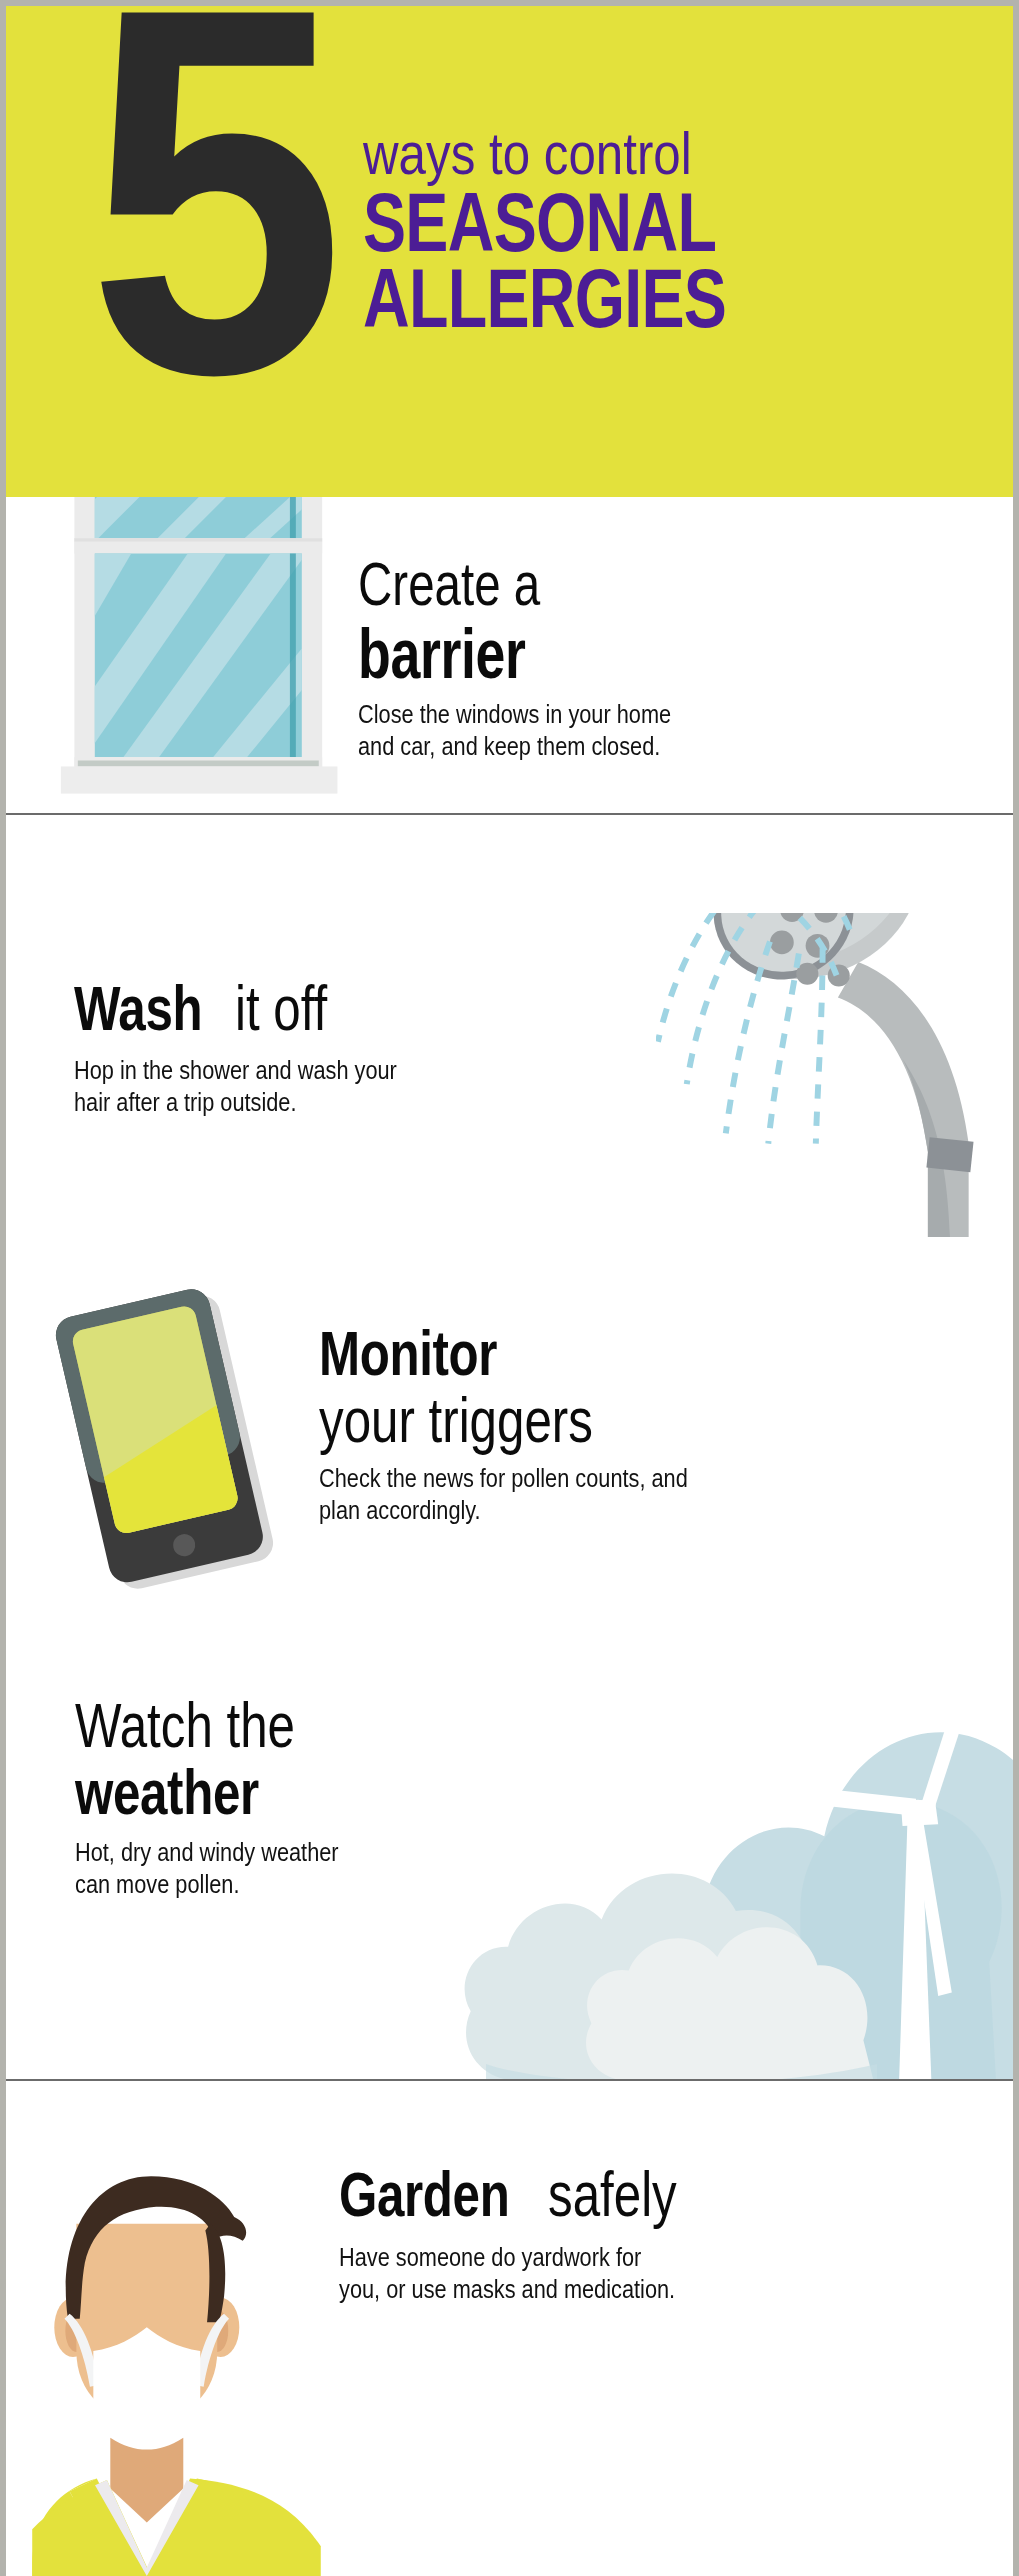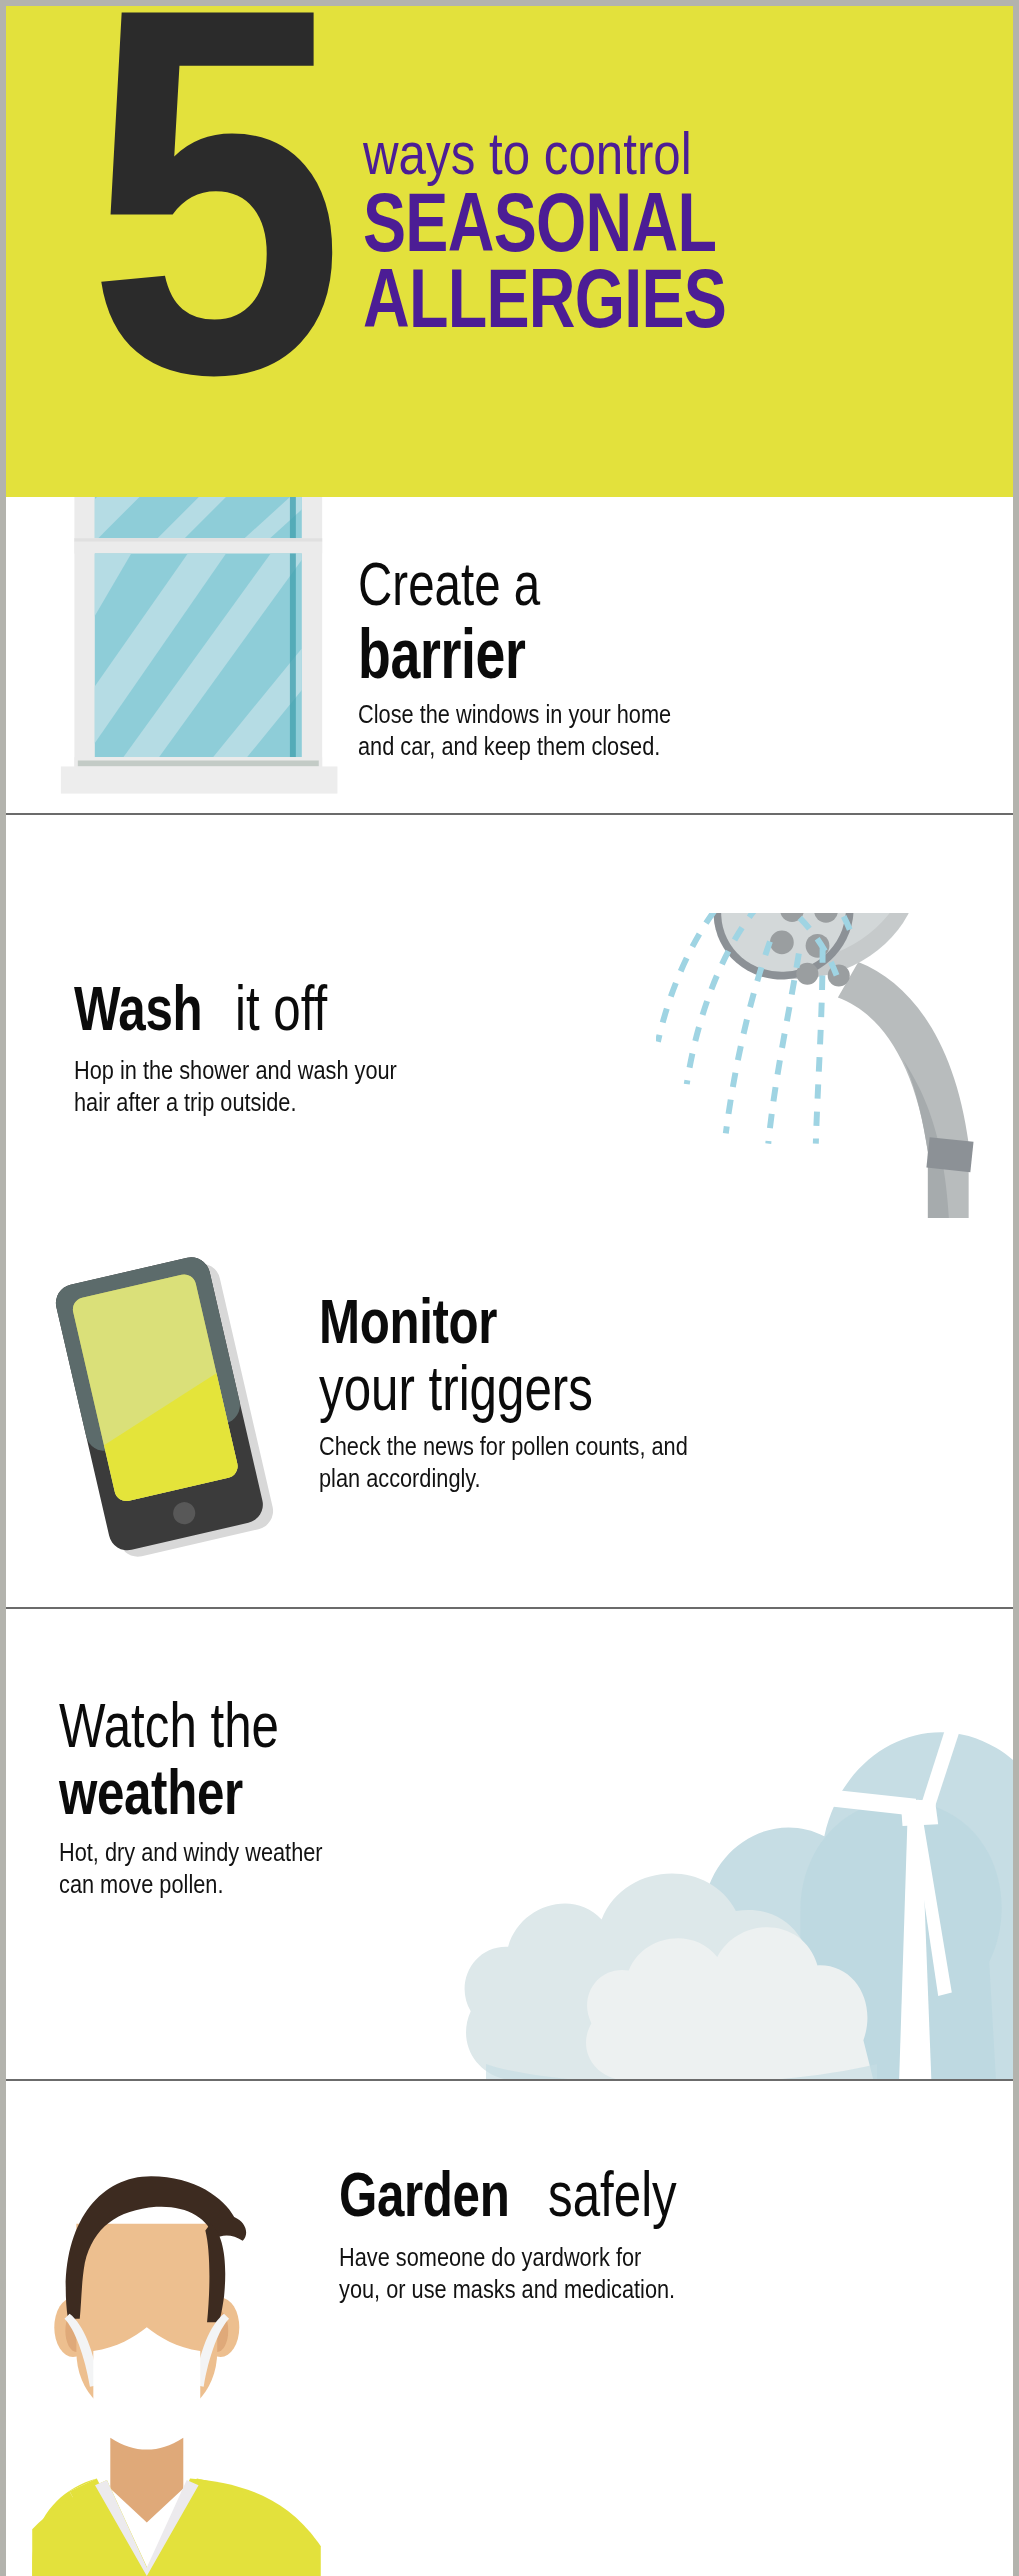--- a/index.html
+++ b/index.html
@@ -75,21 +75,21 @@
     position: absolute;
     left: 0;
     width: 1007px;
     background: #ffffff;
     overflow: hidden;
     border-bottom: 2.5px solid #6b6b6b;
     box-sizing: border-box;
   }
   .sec1 { top: 491px;  height: 318px; border-bottom: 2.5px solid #6b6b6b; }
   .sec2 { top: 907px; height: 394px; }
-  .sec3 { top: 1212px; height: 391px; padding-left: 40px; }
+  .sec3 { top: 1244px; height: 391px; padding-left: 40px; }
   .sec4 { top: 1616px; height: 459px; }
   .sec5 { top: 2075px; height: 578px; border-bottom: none; }
 
   .text-block { position: absolute; }
   .hd {
     color: #0b0b0b;
     white-space: nowrap;
   }
   .hd-thin {
     font-weight: normal;
@@ -123,21 +123,21 @@
   .s2-l1 { font-size: 56px; }
   .s2-body { margin-top: 18.7px; }
 
   
   .s3-text { left: 313px; top: 66px; }
   .s3-l1 { font-size: 56px; }
   .s3-l2 { font-size: 56px; margin-top: 1.7px; }
   .s3-body { margin-top: 15.3px; }
 
   
-  .s4-text { left: 53px; top: 66px; }
+  .s4-text { left: 69px; top: 66px; }
   .s4-l1 { font-size: 56px; }
   .s4-l2 { font-size: 56px; margin-top: 1.7px; }
   .s4-body { margin-top: 17px; }
 
   
   .s5-text { left: 333px; top: 76px; }
   .s5-l1 { font-size: 56px; }
   .s5-body { margin-top: 20.4px; }
 
   

